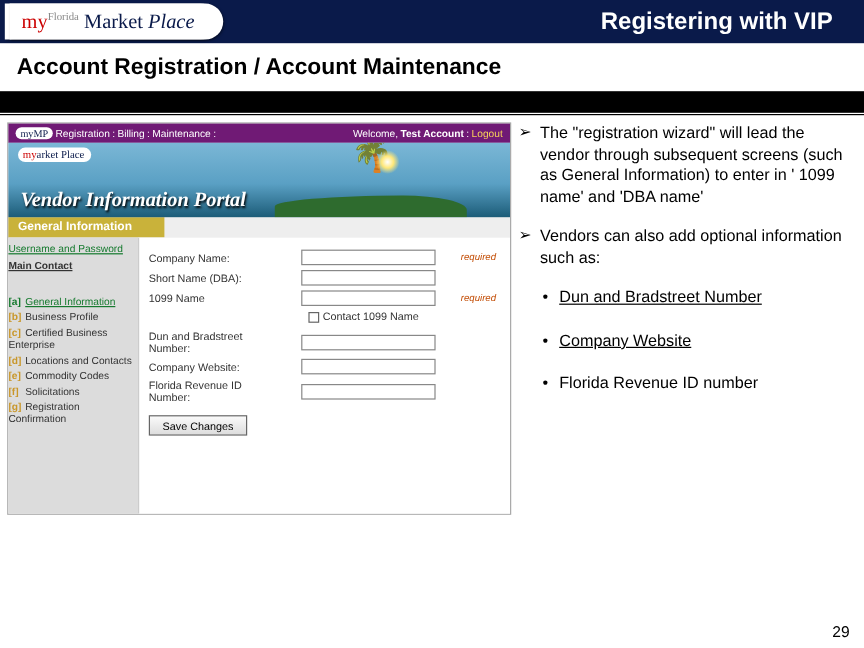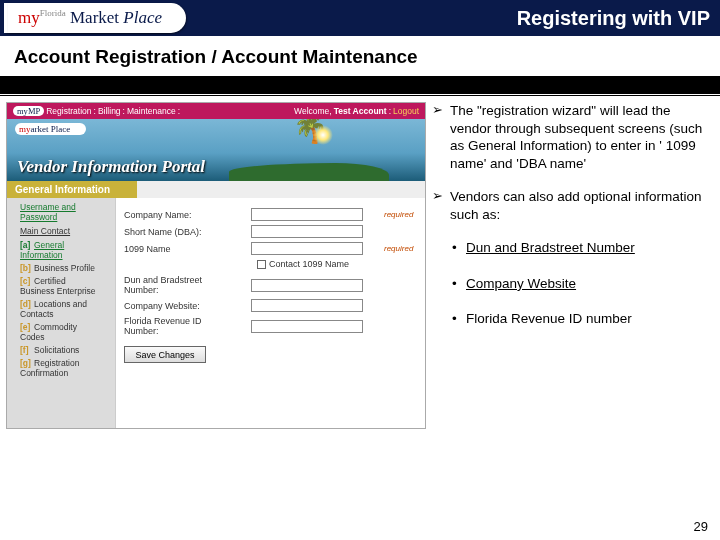--- a/index.html
+++ b/index.html
@@ -36,21 +36,21 @@
     font-size: 17px;
     color: #0a1a4a;
   }
   .logo-text .red { color: #c00; }
   .logo-text .i-place { font-style: italic; }
   .topbar-title {
     color: #fff;
     font-size: 20px;
     font-weight: bold;
     position: absolute;
-    right: 10px;
+    right: 26px;
   }
 
   
   .section-title {
     font-size: 19px;
     font-weight: bold;
     color: #000;
     padding: 10px 14px 8px 14px;
   }
   .blackbar { height: 18px; background: #000; }
@@ -79,21 +79,21 @@
   .sub-dot { width: 14px; flex: none; text-align: left; }
   .sub-body.und { text-decoration: underline; }
 
   
   .shot {
     border: 1px solid #aaa;
     background: #eee;
     font-size: 9px;
   }
   .shot-top {
-    background: #be185d;
+    background: #701a75;
     color: #fff;
     height: 16px;
     display: flex;
     align-items: center;
     padding: 0 6px;
     justify-content: space-between;
   }
   .shot-top-left, .shot-top-right {
     display: flex;
     gap: 2px;
@@ -137,21 +137,21 @@
     font-family: Georgia, serif;
     font-style: italic;
     font-size: 17px;
     font-weight: bold;
     text-shadow: 1px 1px 2px #000;
   }
   .shot-hero .mini-logo {
     position: absolute;
     left: 8px; top: 4px;
     background: #fff;
-    padding: 1px 16px 1px 4px;
+    padding: 1px 6px 1px 4px;
     border-radius: 9px;
     font-family: "Brush Script MT", cursive;
     font-size: 9px;
     color: #0a1a4a;
   }
   .shot-hero .mini-logo .red { color: #c00; }
   .shot-section-tab {
     background: #c9b23a;
     color: #fff;
     font-weight: bold;
@@ -160,21 +160,21 @@
     width: 130px;
   }
   .shot-body {
     display: flex;
     background: #e8e8e8;
     min-height: 230px;
   }
   .shot-nav {
     width: 108px;
     background: #dcdcdc;
-    padding: 4px 13px;
+    padding: 4px 0;
     font-size: 8.5px;
   }
   .shot-nav .current {
     color: #157a2e;
     text-decoration: underline;
     margin-bottom: 4px;
   }
   .shot-nav .step {
     margin: 3px 0;
     color: #333;
@@ -300,21 +300,21 @@
         <div class="palm">🌴</div>
         <div class="sun"></div>
         <div class="vip-label">Vendor Information Portal</div>
       </div>
 
       <div class="shot-section-tab">General Information</div>
 
       <div class="shot-body">
         <div class="shot-nav">
           <div class="current">Username and Password</div>
-          <div class="step" style="text-decoration:underline;color:#333;margin-bottom:4px;">Main Contact</div>
+          <div class="step" style="text-decoration:underline;color:#333;margin-bottom:20px;font-weight:bold;">Main Contact</div>
           <div class="step"><span class="tag" style="color:#157a2e;">[a]</span><span style="color:#157a2e;text-decoration:underline;">General Information</span></div>
           <div class="step"><span class="tag">[b]</span><span>Business Profile</span></div>
           <div class="step"><span class="tag">[c]</span><span>Certified Business Enterprise</span></div>
           <div class="step"><span class="tag">[d]</span><span>Locations and Contacts</span></div>
           <div class="step"><span class="tag">[e]</span><span>Commodity Codes</span></div>
           <div class="step"><span class="tag">[f]</span><span>Solicitations</span></div>
           <div class="step"><span class="tag">[g]</span><span>Registration Confirmation</span></div>
         </div>
         <div class="shot-form">
 

